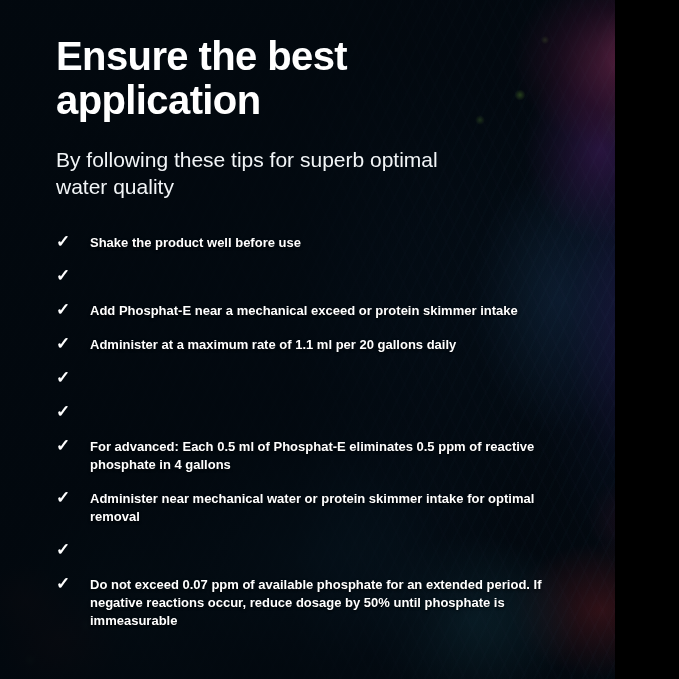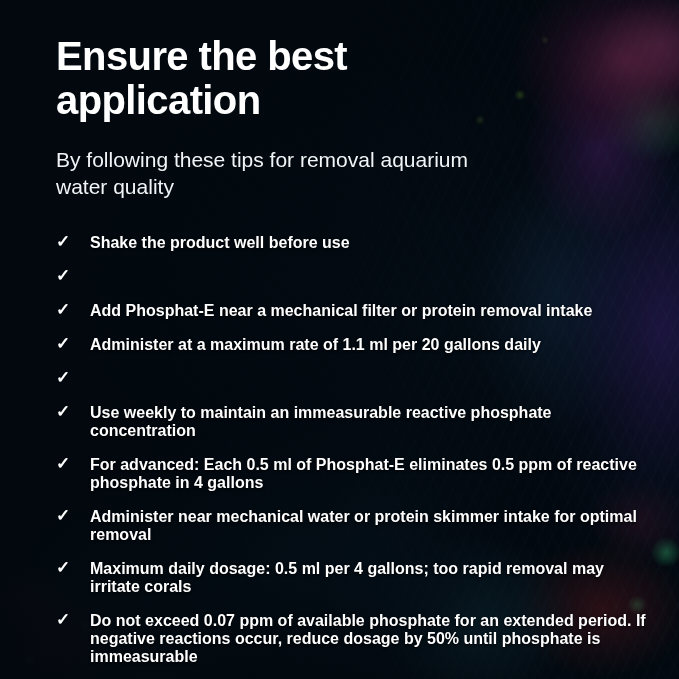--- a/index.html
+++ b/index.html
@@ -6,21 +6,21 @@
   html, body {
     width: 679px;
     height: 679px;
     overflow: hidden;
     background: #000;
     font-family: "Liberation Sans", sans-serif;
   }
 
   .poster {
     position: relative;
-    width: 679px;
+    width: 615px;
     height: 679px;
     overflow: hidden;
     background: #040a10;
   }
 
   
   .bg {
     position: absolute;
     inset: 0;
     background-color: #05121c;
@@ -117,85 +117,83 @@
     width: 16px;
     color: #ffffff;
     font-size: 17px;
     line-height: 18px;
     font-weight: bold;
     transform: translateY(-1px);
   }
 
   .tip-text {
     color: #ffffff;
-    font-size: 16px;
+    font-size: 13px;
     line-height: 18px;
     font-weight: bold;
     max-width: 575px;
     text-shadow: 0 1px 3px rgba(0,0,0,0.85);
   }
 </style>
 </head>
 <body>
 
 <div class="poster">
 
   <div class="bg"></div>
   <div class="bg-texture"></div>
   <div class="scrim"></div>
 
   <div class="content">
 
     <h1 class="headline">Ensure the best application</h1>
 
-    <p class="subhead">By following these tips for removal aquarium water quality</p>
+    <p class="subhead">By following these tips for superb optimal water quality</p>
 
     <ul class="tips">
 
       <li class="tip">
         <span class="check">✓</span>
         <span class="tip-text">Shake the product well before use</span>
       </li>
 
       <li class="tip">
         <span class="check">✓</span>
       </li>
 
       <li class="tip">
         <span class="check">✓</span>
-        <span class="tip-text">Add Phosphat-E near a mechanical filter or protein removal intake</span>
+        <span class="tip-text">Add Phosphat-E near a mechanical exceed or protein skimmer intake</span>
       </li>
 
       <li class="tip">
         <span class="check">✓</span>
         <span class="tip-text">Administer at a maximum rate of 1.1 ml per 20 gallons daily</span>
       </li>
 
       <li class="tip">
         <span class="check">✓</span>
       </li>
 
       <li class="tip">
         <span class="check">✓</span>
-        <span class="tip-text">Use weekly to maintain an immeasurable reactive phosphate concentration</span>
       </li>
 
       <li class="tip">
         <span class="check">✓</span>
         <span class="tip-text">For advanced: Each 0.5 ml of Phosphat-E eliminates 0.5 ppm of reactive phosphate in 4 gallons</span>
       </li>
 
       <li class="tip">
         <span class="check">✓</span>
         <span class="tip-text">Administer near mechanical water or protein skimmer intake for optimal removal</span>
       </li>
 
       <li class="tip">
         <span class="check">✓</span>
-        <span class="tip-text">Maximum daily dosage: 0.5 ml per 4 gallons; too rapid removal may irritate corals</span>
       </li>
 
       <li class="tip">
         <span class="check">✓</span>
         <span class="tip-text">Do not exceed 0.07 ppm of available phosphate for an extended period. If negative reactions occur, reduce dosage by 50% until phosphate is immeasurable</span>
       </li>
 
     </ul>
   </div>
 </div>

